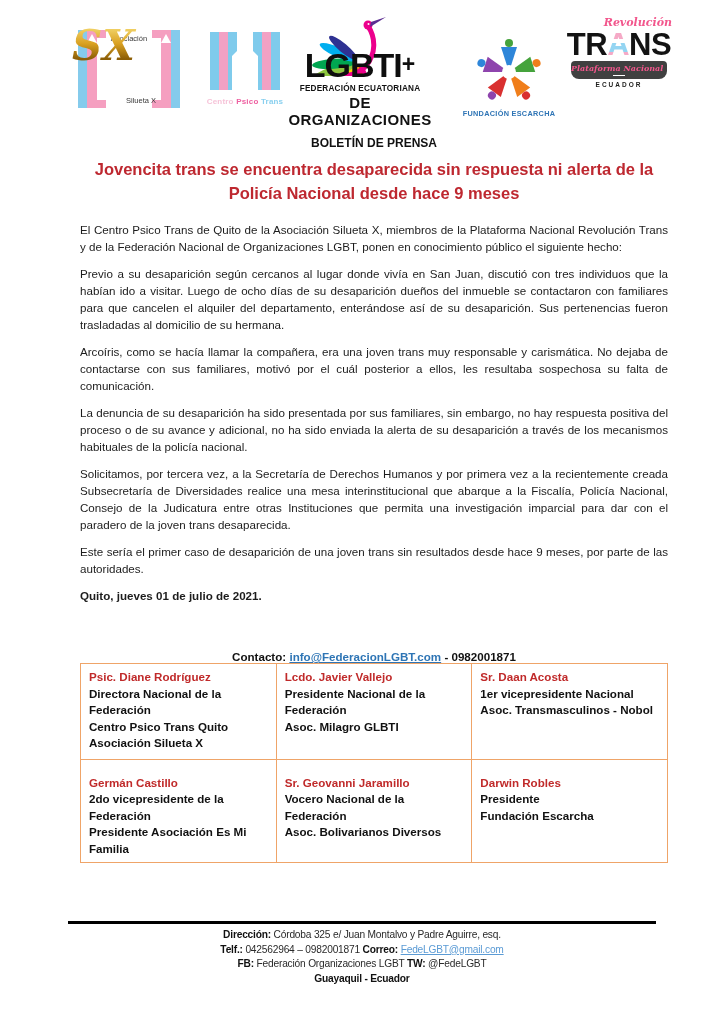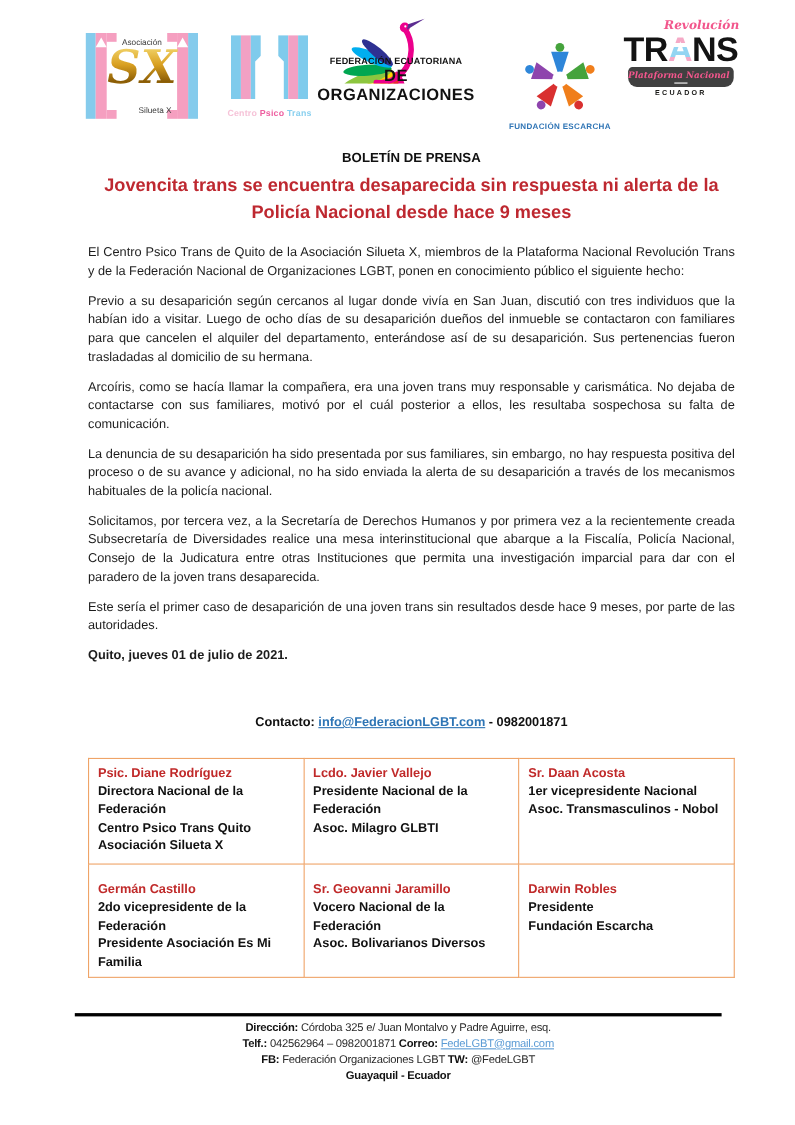--- a/index.html
+++ b/index.html
@@ -7,21 +7,21 @@
         font-family:"Liberation Sans",sans-serif;color:#1c1c1c;}
 
   
   .logos{position:absolute;top:14px;left:0;width:723px;height:112px;}
   .logo{position:absolute;}
 
   
   .logo-sx{left:72px;top:4px;width:114px;height:102px;}
   .logo-sx svg{position:absolute;top:4px;left:0;}
   .sx-top{position:absolute;top:16px;left:0;width:100%;text-align:center;font-size:7.5px;color:#3a3a3a;}
-  .sx-mono{position:absolute;top:21px;left:0;width:100%;text-align:center;
+  .sx-mono{position:absolute;top:6px;left:0;width:100%;text-align:left;
            font-family:"DejaVu Serif",serif;font-style:italic;font-weight:bold;font-size:42px;line-height:44px;
            background:linear-gradient(180deg,#f8e07a 0%,#d9a021 45%,#8a5c05 80%,#c99a27 100%);
            -webkit-background-clip:text;background-clip:text;color:transparent;}
   .sx-bottom{position:absolute;top:78px;left:12px;width:100%;text-align:center;font-size:7.5px;color:#3a3a3a;}
 
   
   .logo-cpt{left:198px;top:18px;width:94px;height:88px;text-align:center;}
   .cpt-label{margin-top:3px;font-size:8px;font-weight:bold;letter-spacing:.2px;}
   .cpt-w1{color:#f6c3d8;} .cpt-w2{color:#ee5fa0;} .cpt-w3{color:#8ad0ef;}
 
@@ -53,21 +53,21 @@
 
   
   .content{position:absolute;top:136px;left:80px;width:588px;}
   .kicker{text-align:center;font-weight:bold;font-size:12px;margin:0 0 7px;color:#111;}
   .title{text-align:center;color:#be2830;font-size:16.5px;line-height:24px;font-weight:bold;margin:0 0 16px;}
   p.body{font-size:11.6px;line-height:17px;text-align:justify;margin:0 0 10px;color:#1c1c1c;}
   .dateline{font-weight:bold;text-align:left;}
   .contact{margin-top:46px;text-align:center;font-weight:bold;font-size:11.6px;color:#111;}
   .contact a{color:#2e75b5;text-decoration:underline;cursor:pointer;}
 
-  table.signers{margin-top:26px;width:100%;border-collapse:collapse;table-layout:fixed;padding-left:17px;}
+  table.signers{width:100%;border-collapse:collapse;table-layout:fixed;padding-left:17px;}
   table.signers td{border:1px solid #efa468;vertical-align:top;padding:5px 8px 7px;
                    font-size:11.6px;line-height:16.5px;font-weight:bold;color:#111;}
   tr.row-2 td{padding-top:15px;padding-bottom:5px;}
   .cell-name{color:#c02a2a;}
 
   
   .footer{position:absolute;top:921px;left:68px;width:588px;border-top:3px solid #000;
           padding-top:4px;text-align:center;font-size:10.2px;line-height:14.5px;color:#2a2a2a;
           letter-spacing:-.2px;}
   .footer .lbl{font-weight:bold;color:#111;}
@@ -141,20 +141,21 @@
           </g>
         <g transform="rotate(40 70 50)">
             <ellipse cx="48" cy="50" rx="18" ry="4.5" fill="#2e3192"></ellipse>
           </g>
         <path d="M78 14 C86 26 86 42 76 54 C70 61 60 64 52 63" stroke="#ec008c" stroke-width="5" fill="none" stroke-linecap="round"></path>
         <circle cx="78" cy="13" r="4.5" fill="#ec008c"></circle>
         <polygon points="81,10 96,5 80,15" fill="#5c2d91"></polygon>
         <circle cx="78.5" cy="12" r="1" fill="#ffffff"></circle>
       </svg>
       <div class="lgbti-text">
+        <div class="lgbti-acronym"><span>LGBTI</span><span class="lgbti-plus">+</span></div>
         <div class="lgbti-sub1">FEDERACIÓN ECUATORIANA</div>
         <div class="lgbti-sub2">DE ORGANIZACIONES</div>
       </div>
     </div>
 
     <div class="logo logo-esc">
       <svg width="72" height="70" viewBox="0 0 72 70">
         <g transform="rotate(0 36 38)">
             <polygon points="36,38 28,13 44,13" fill="#2e86d9"></polygon>
             <circle cx="36" cy="9" r="4" fill="#45a33c"></circle>

